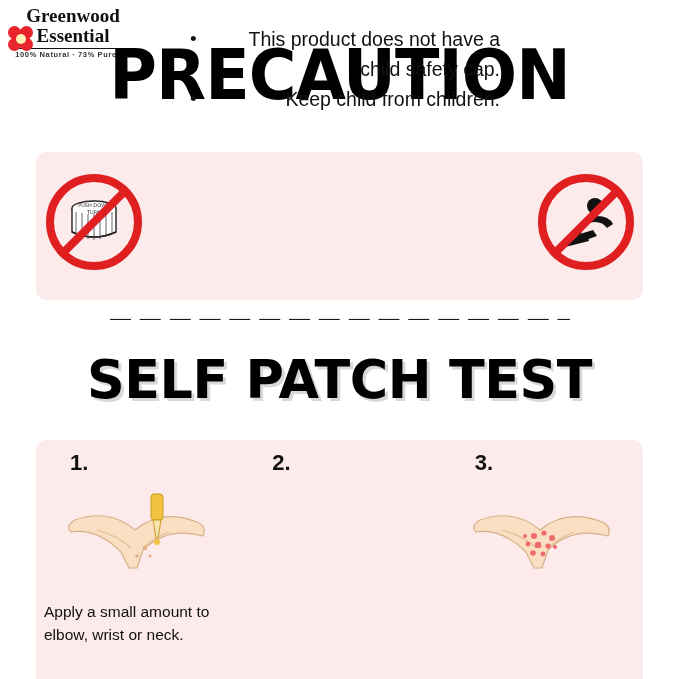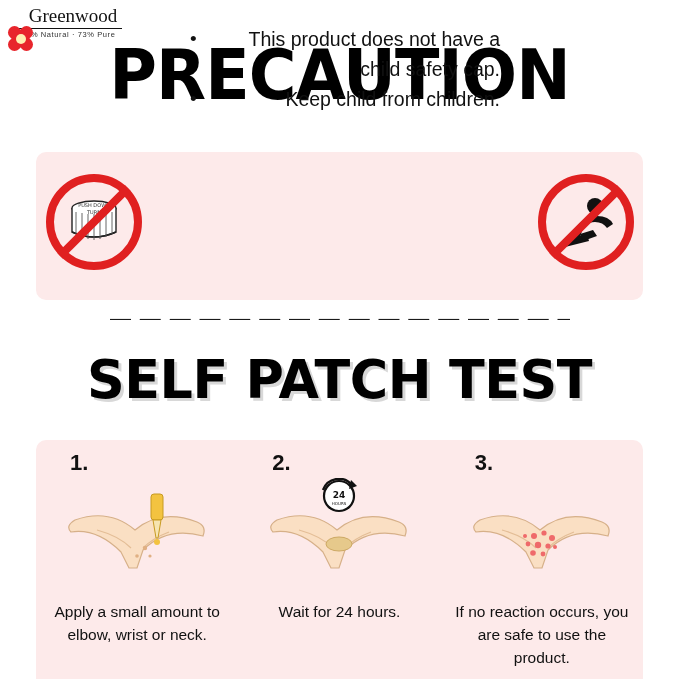--- a/index.html
+++ b/index.html
@@ -16,20 +16,21 @@
     position: relative;
   }
 
   
   .logo {
     position: absolute;
     left: 6px;
     top: 6px;
     width: 120px;
     text-align: center;
+    font-weight: bold;
   }
   .logo-mark {
     position: absolute;
     left: 2px;
     top: 20px;
     width: 26px;
     height: 26px;
   }
   .flower {
     width: 26px;
@@ -237,40 +238,40 @@
     left: 50%;
     transform: translateX(-50%);
     width: 160px;
     height: 105px;
   }
   .step-caption {
     position: absolute;
     top: 160px;
     left: 8px;
     right: 8px;
-    text-align: center;
     font-size: 15.5px;
     line-height: 23px;
     color: #111;
   }
 </style>
 </head>
 <body>
 
 <div class="logo">
   <div class="logo-mark">
     <div class="flower">
       <span></span>
         <span></span>
         <span></span>
         <span></span>
       <span class="core"></span>
     </div>
   </div>
   <div class="logo-line1">Greenwood</div>
+  <div class="logo-line2">Essential</div>
   <div class="logo-rule"></div>
   <div class="logo-tag">100% Natural · 73% Pure</div>
 </div>
 
 <div class="title-precaution">PRECAUTION</div>
 
 <div class="panel precaution-panel"></div>
 
 <div class="prohibit prohibit-cap">
   <div class="cap-art">
@@ -344,36 +345,20 @@
           <circle cx="80" cy="78" r="1.8"></circle>
           <circle cx="93" cy="78" r="1.6"></circle>
         </g>
       </svg>
     </div>
     <div class="step-caption">Apply a small amount  to elbow, wrist or neck.</div>
   </div>
 
   <div class="step">
     <div class="step-num">2.</div>
-    <div class="step-art">
-      <svg viewBox="0 0 160 105" width="160" height="105" xmlns="http://www.w3.org/2000/svg">
-        <path d="M18 42 Q52 30 78 52 Q104 30 140 44 Q150 48 146 58 Q110 48 86 72 L80 90 L72 90 L64 74 Q40 50 14 54 Q8 48 18 42 Z" fill="#fadfc3" stroke="#d6b089" stroke-width="1.2"></path>
-        <path d="M40 52 Q62 58 74 70" fill="none" stroke="#e3bd96" stroke-width="1.2"></path>
-        <path d="M112 54 Q96 60 86 70" fill="none" stroke="#e3bd96" stroke-width="1.2"></path>
-        <ellipse cx="80" cy="66" rx="13" ry="7" fill="#e6c98b" stroke="#cda964" stroke-width="1"></ellipse>
-        <g transform="translate(80,18)">
-          <circle cx="0" cy="0" r="15" fill="#ffffff" stroke="#111" stroke-width="2.2"></circle>
-          <text x="0" y="2" font-size="9" font-family="DejaVu Sans, sans-serif" font-weight="bold" text-anchor="middle" fill="#111">24</text>
-          <text x="0" y="9" font-size="4" font-family="DejaVu Sans, sans-serif" text-anchor="middle" fill="#111">HOURS</text>
-          <path d="M-16 -6 A 17 17 0 0 1 13 -11" fill="none" stroke="#111" stroke-width="2.4"></path>
-          <path d="M12 -16 L18 -10 L10 -7 Z" fill="#111"></path>
-        </g>
-      </svg>
-    </div>
-    <div class="step-caption">Wait for 24 hours.</div>
   </div>
 
   <div class="step">
     <div class="step-num">3.</div>
     <div class="step-art">
       <svg viewBox="0 0 160 105" width="160" height="105" xmlns="http://www.w3.org/2000/svg">
         <path d="M18 42 Q52 30 78 52 Q104 30 140 44 Q150 48 146 58 Q110 48 86 72 L80 90 L72 90 L64 74 Q40 50 14 54 Q8 48 18 42 Z" fill="#fadfc3" stroke="#d6b089" stroke-width="1.2"></path>
         <path d="M40 52 Q62 58 74 70" fill="none" stroke="#e3bd96" stroke-width="1.2"></path>
         <path d="M112 54 Q96 60 86 70" fill="none" stroke="#e3bd96" stroke-width="1.2"></path>
         <g fill="#ef6a6a">
@@ -383,16 +368,15 @@
           <circle cx="66" cy="66" r="2.4"></circle>
           <circle cx="76" cy="67" r="3.2"></circle>
           <circle cx="86" cy="68" r="2.6"></circle>
           <circle cx="71" cy="75" r="2.8"></circle>
           <circle cx="81" cy="76" r="2.4"></circle>
           <circle cx="93" cy="69" r="2"></circle>
           <circle cx="63" cy="58" r="2"></circle>
         </g>
       </svg>
     </div>
-    <div class="step-caption">If no reaction occurs, you are safe to use the product.</div>
   </div>
 
 </div>
 
 </body></html>

